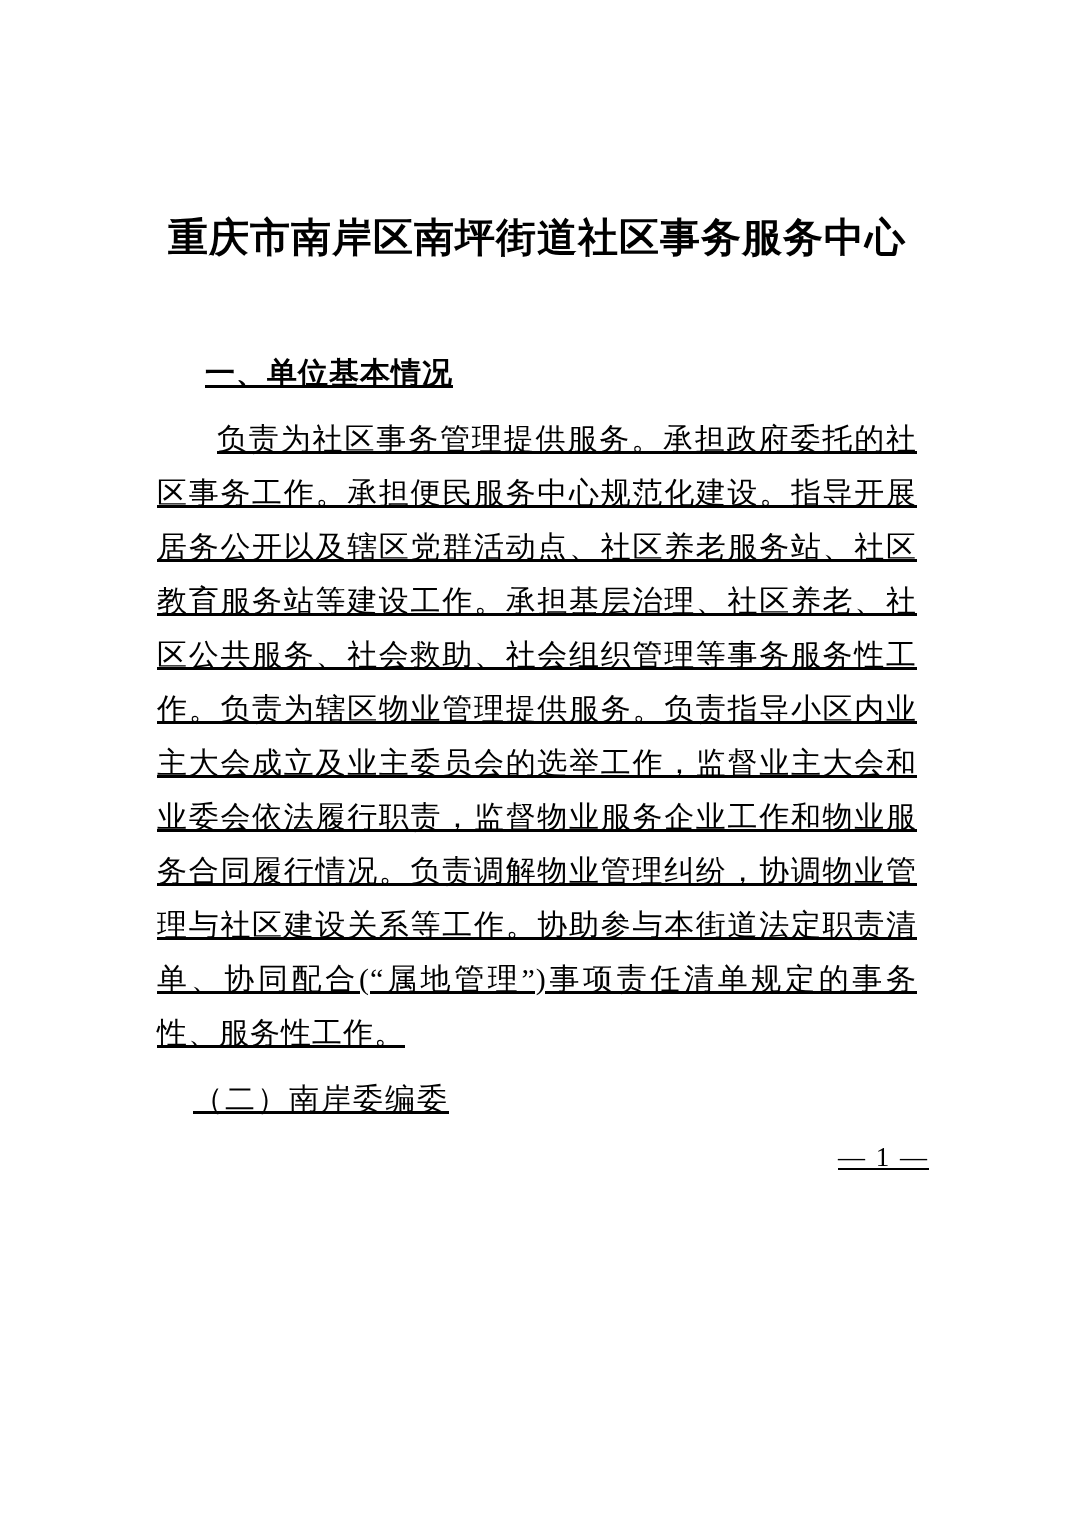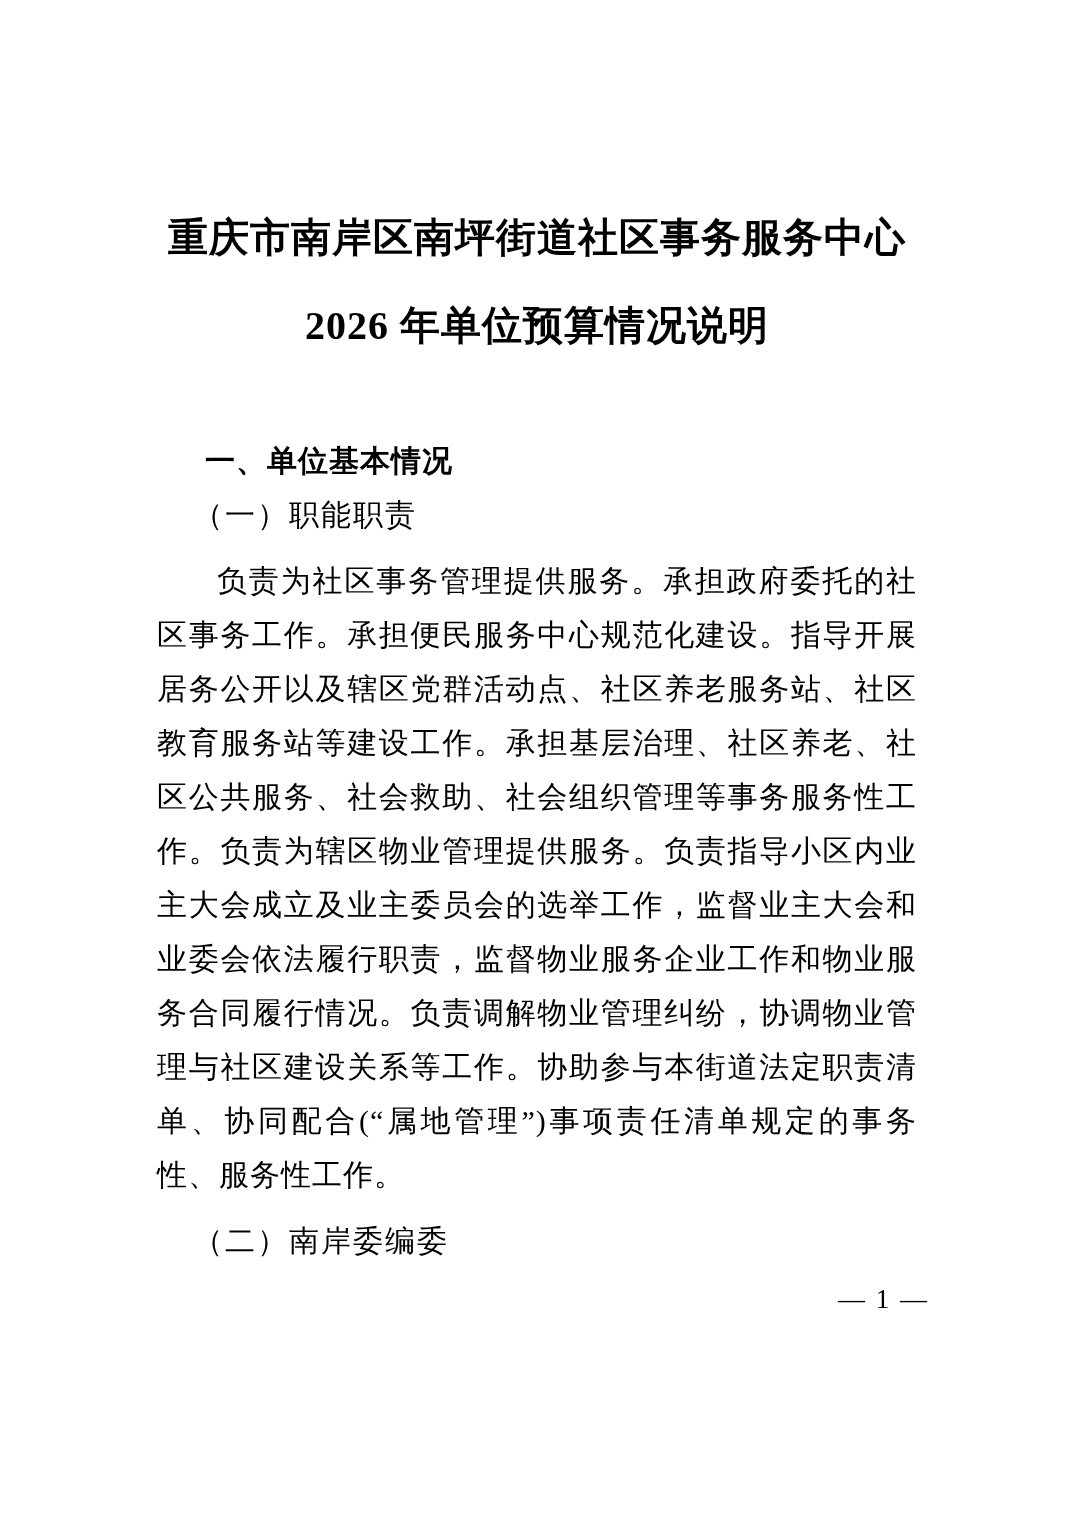--- a/index.html
+++ b/index.html
@@ -29,20 +29,21 @@
     line-height: 56px;
     text-align: center;
     margin: 0 0 32px 0;
     letter-spacing: 1px;
   }
   .doc-title.second {
     margin-bottom: 0;
   }
   .content {
     margin-top: 80px;
+    text-decoration: underline;
   }
   .section-heading {
     font-family: "Liberation Sans", sans-serif;
     font-weight: 700;
     font-size: 30px;
     line-height: 54px;
     margin: 0;
     text-indent: 2em;
     letter-spacing: 1px;
   }
@@ -74,27 +75,25 @@
     letter-spacing: 2px;
   }
 </style>
 </head>
 <body>
 
 <div class="page">
 
   <h1 class="doc-title">重庆市南岸区南坪街道社区事务服务中心</h1>
 
-  <h1 class="doc-title second">2026 年单位预算情况说明</h1>
 
   <div class="content">
 
     <h2 class="section-heading">一、单位基本情况</h2>
 
-    <h3 class="subsection-heading">（一）职能职责</h3>
 
     <p class="body-para">负责为社区事务管理提供服务。承担政府委托的社区事务工作。承担便民服务中心规范化建设。指导开展居务公开以及辖区党群活动点、社区养老服务站、社区教育服务站等建设工作。承担基层治理、社区养老、社区公共服务、社会救助、社会组织管理等事务服务性工作。负责为辖区物业管理提供服务。负责指导小区内业主大会成立及业主委员会的选举工作，监督业主大会和业委会依法履行职责，监督物业服务企业工作和物业服务合同履行情况。负责调解物业管理纠纷，协调物业管理与社区建设关系等工作。协助参与本街道法定职责清单、协同配合(“属地管理”)事项责任清单规定的事务性、服务性工作。</p>
 
     <h3 class="subsection-heading">（二）南岸委编委</h3>
 
 
 
     <div class="page-number">— 1 —</div>
 
   </div>

